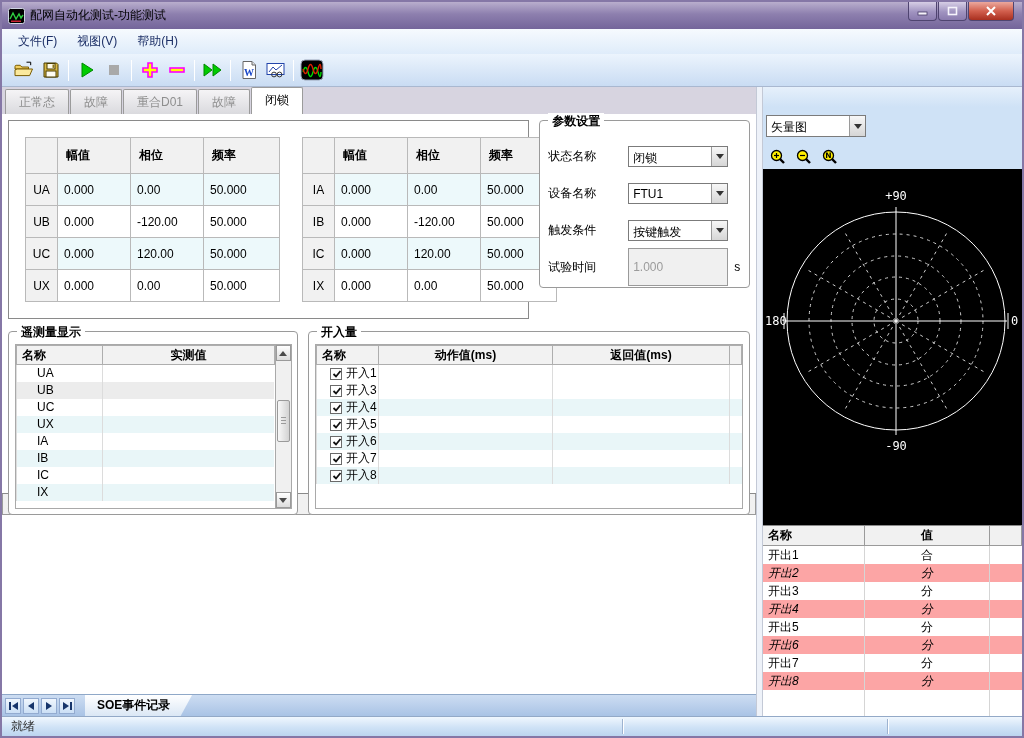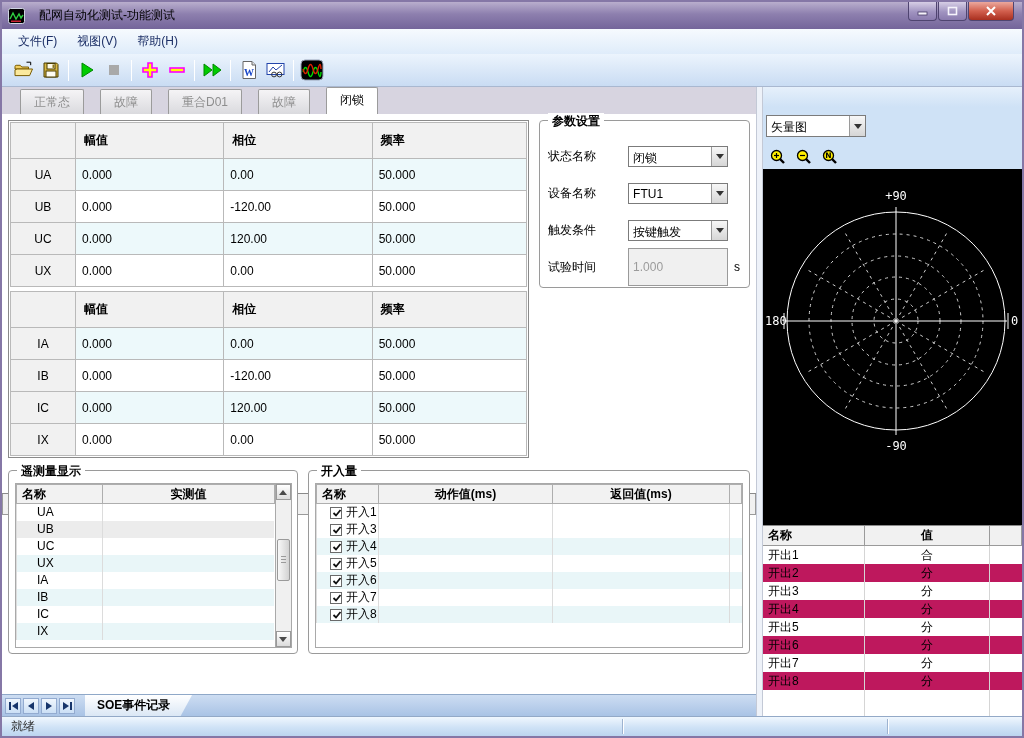--- a/index.html
+++ b/index.html
@@ -5,21 +5,21 @@
   * { box-sizing: border-box; margin: 0; padding: 0; }
   html,body { background:#5a5a5a; }
   body { font-family:"Liberation Sans","DejaVu Sans",sans-serif; font-size:12px; }
 
   .window { width:1024px; height:738px; border:2px solid #8577a6; outline:1px solid #4d4168;
             display:flex; flex-direction:column; background:#fff; position:relative; overflow:hidden; }
 
   
   .titlebar { height:27px; background:linear-gradient(#b9aecd,#8d7fae 45%,#74659a);
               display:flex; align-items:center; padding:0 6px; flex:0 0 auto; position:relative; }
-  .title-text { color:#000; margin-left:14px; }
+  .title-text { color:#000; margin-left:5px; }
   .win-controls { position:absolute; top:0; right:8px; display:flex; }
   .wbtn { width:29px; height:19px; border:1px solid #4f4470; border-top:none; margin-left:1px;
           background:linear-gradient(#d6cee5,#a093c0 55%,#8a7bae);
           display:flex; align-items:center; justify-content:center; border-radius:0 0 4px 4px; }
   .wbtn.close { width:46px; background:linear-gradient(#eba89d,#d2604e 50%,#a92f1f); }
 
   
   .menubar { height:25px; background:linear-gradient(#f6fafe,#dfecfa); display:flex; align-items:center;
              padding-left:6px; color:#1c2f66; flex:0 0 auto; }
   .menu-item { padding:4px 10px; cursor:default; }
@@ -30,27 +30,27 @@
 
   
   .content { flex:1; display:flex; min-height:0; }
   .left  { width:754px; display:flex; flex-direction:column; background:#d7d4e0; }
   .splitter { width:7px; background:#eef2f9; border-left:1px solid #c3c9d6; border-right:1px solid #c3c9d6; }
   .right { flex:1; display:flex; flex-direction:column; background:#cfe2f6; min-width:0; }
 
   
   .tabstrip { height:27px; display:flex; align-items:flex-end; padding-left:3px; }
   .tab { padding:4px 13px 3px; background:linear-gradient(#f5f4f6,#dadade); border:1px solid #9b9b9b;
-         border-bottom:none; border-radius:2px 2px 0 0; color:#8e8e8e; margin-right:1px;margin-left:15px; }
+         border-bottom:none; border-radius:2px 2px 0 0; color:#8e8e8e; margin-right:1px; }
   .tab.active { background:#fff; color:#000; padding-bottom:5px; position:relative; z-index:2; }
 
   
   .page { height:379px; background:#fff; padding:6px 6px 0 6px; flex:0 0 auto; }
   .row1 { display:flex; }
-  .tables-wrap { width:524px; border:1px solid #8a8a8a; padding:1px; display:flex; gap:4px; background:#fff;flex-direction:column; }
+  .tables-wrap { width:524px; border:1px solid #8a8a8a; padding:16px; display:flex; gap:22px; background:#fff; }
   table.phasor { border-collapse:collapse; flex:0 0 auto; }
   .phasor th,.phasor td { border:1px solid #b9b9b9; height:32px; font-weight:normal; }
   .phasor thead th { height:36px; background:#f1f1f1; text-align:left; padding-left:8px; font-weight:bold; }
   .phasor tbody th { background:#f1f1f1; text-align:center; }
   .phasor td { text-align:left; padding-left:6px; background:#fff; }
   .phasor tr.cyan td { background:#edf9fb; }
 
   .group { border:1px solid #9a9a9a; border-radius:4px; position:relative; background:#fff; }
   .gtitle { position:absolute; top:-8px; left:8px; background:#fff; padding:0 4px; font-weight:bold; }
 
@@ -123,21 +123,21 @@
   .rcombo { margin:8px 3px; height:22px; border:1px solid #7b7b7b; background:#fff; display:flex; flex:0 0 auto; }
   .ricons { height:24px; display:flex; align-items:center; gap:10px; padding:0 7px; flex:0 0 auto; }
   .polar { height:356px; background:#000; flex:0 0 auto; line-height:0; }
   .out-wrap { flex:1; background:#fff; border-top:1px solid #8a8a8a; display:flex; flex-direction:column; min-height:0; }
   .out-header { display:flex; height:20px; background:#f1f1f1; font-weight:bold; flex:0 0 auto; }
   .ohcell { border-right:1px solid #9a9a9a; border-bottom:1px solid #9a9a9a; display:flex; align-items:center; }
   .ohcell.c1 { width:102px; padding-left:5px; }
   .ohcell.c2 { width:125px; justify-content:center; }
   .ohcell.c3 { flex:1; }
   .out-row { display:flex; height:18px; align-items:center; flex:0 0 auto; }
-  .out-row.cyan { background:#be185d; }
+  .out-row.cyan { background:#fca5a5;font-style:italic; }
   .orc1 { width:102px; padding-left:5px; border-right:1px solid #d5d5d5; height:100%; display:flex; align-items:center; }
   .orc2 { width:125px; text-align:center; border-right:1px solid #d5d5d5; height:100%;
           display:flex; align-items:center; justify-content:center; }
   .orc3 { flex:1; height:100%; }
   .out-filler { flex:1; display:flex; }
   .ofc1 { width:102px; border-right:1px solid #d5d5d5; }
   .ofc2 { width:125px; border-right:1px solid #d5d5d5; }
   .ofc3 { flex:1; }
 </style>
 </head>

